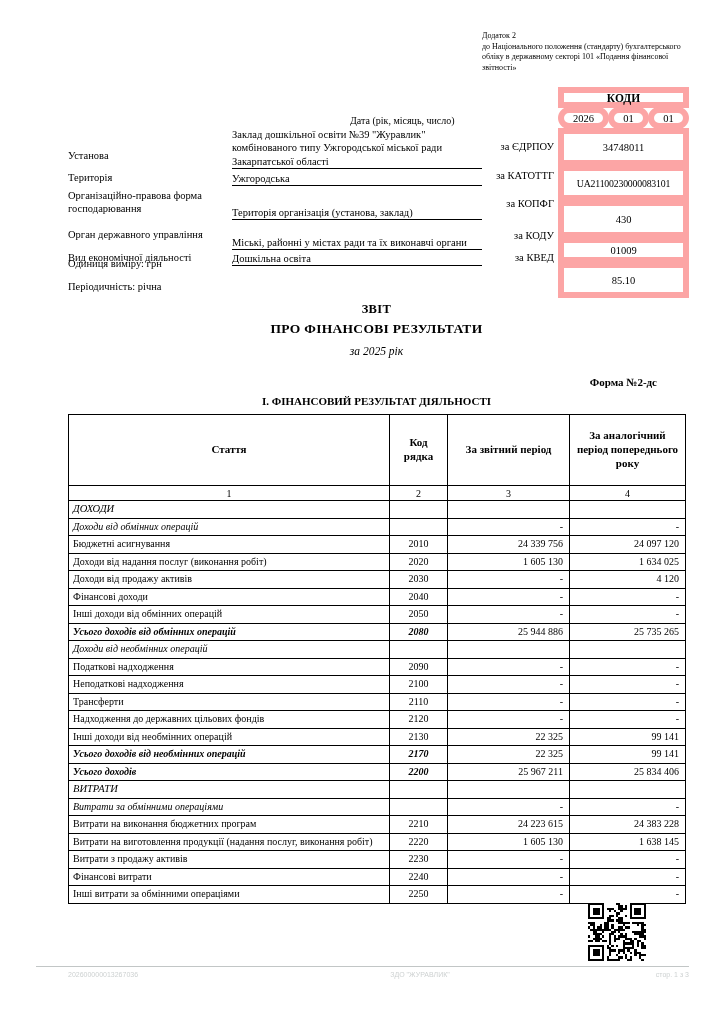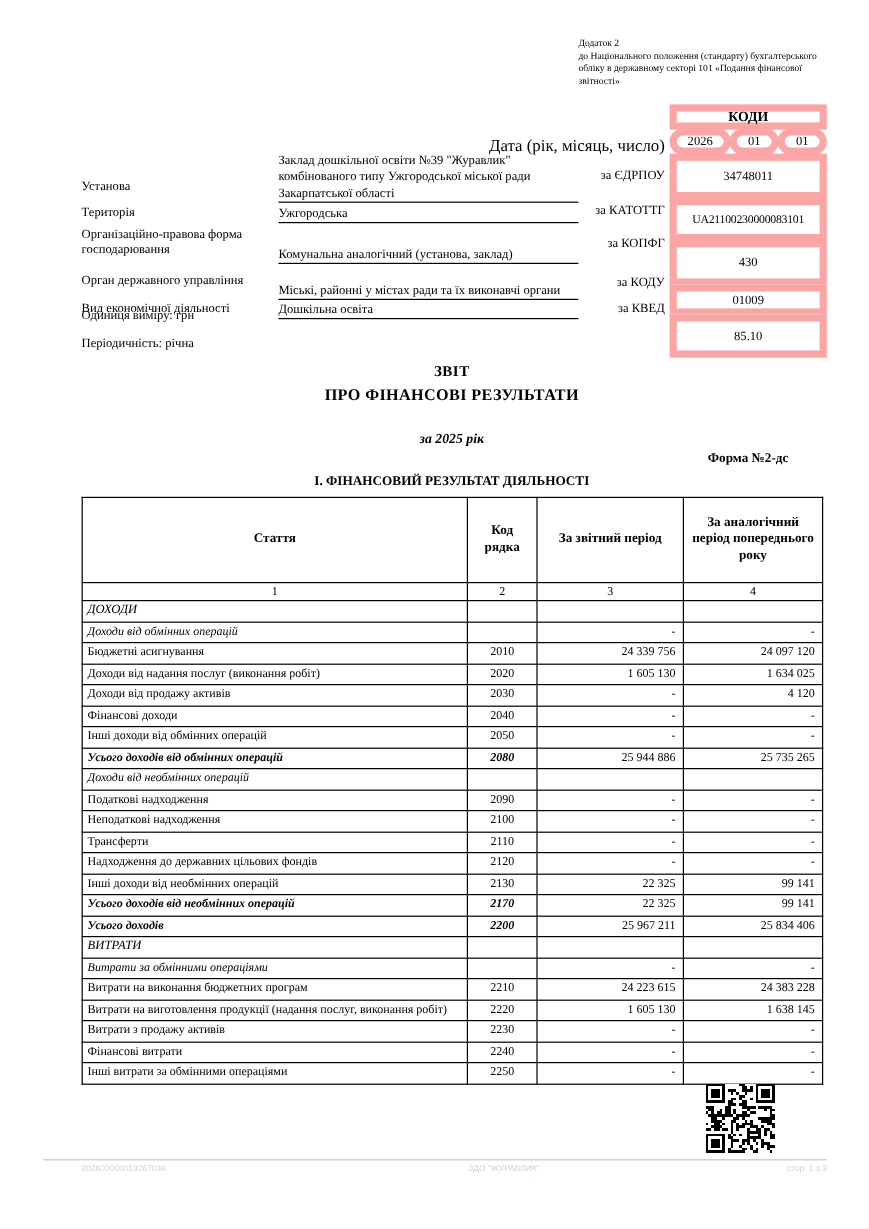--- a/index.html
+++ b/index.html
@@ -26,35 +26,35 @@
   .daterow .ccell { margin-top:-1px;border-radius:11px; }
   .daterow .ccell + .ccell { margin-left:-1px; }
   .d1 { width:51px; height:22px; }
   .d2 { width:41px; height:22px; }
   .d3 { width:41px; height:22px; }
   .code-h38 { height:38px; }
   .code-h18 { height:36px; }
   .code-h26 { height:26px; }
   .code-katottg { font-size:9.8px; letter-spacing:-0.2px; }
 
-  .date-label { left:350px; top:108px; width:204px; text-align:right; font-size:14px; padding-top:7px; }
+  .date-label { left:350px; top:108px; width:204px; text-align:left; font-size:10px; padding-top:7px; }
 
   
   .olabel { left:68px; width:162px; font-size:10.5px; line-height:1.25; }
   .ovalue { left:232px; width:250px; font-size:10.5px; line-height:1.28;
             border-bottom:1px solid #000; display:flex; align-items:flex-end; }
   .oclabel { left:460px; width:94px; text-align:right; font-size:10.5px; }
 
   .unit-line { left:68px; width:220px; font-size:10.5px; }
 
   
   .title-wrap { left:68px; width:617px; text-align:center; }
   .t1 { top:302px; font-size:12.5px; font-weight:bold; letter-spacing:0.4px; }
   .t2 { top:321px; font-size:13.5px; font-weight:bold; letter-spacing:0.3px; }
-  .t3 { top:345px; font-size:11.5px; font-weight:bold; font-style:italic;margin-top:15px; }
+  .t3 { top:345px; font-size:11.5px; font-weight:normal; font-style:italic; }
   .form-label { left:68px; top:376px; width:617px; text-align:right; padding-right:28px;
                 font-size:11px; font-weight:bold; }
   .section-title { left:68px; top:395px; width:617px; text-align:center;
                    font-size:11px; font-weight:bold; }
 
   
   .rtable-wrap { left:68px; top:414px; width:617px; }
   table.rtable { border-collapse:collapse; table-layout:fixed; width:617px; }
   .rtable th, .rtable td { border:1px solid #000; vertical-align:middle; }
   .rtable thead th { font-weight:bold; font-size:11px; text-align:center; line-height:1.25; padding:2px 4px; }
@@ -108,21 +108,21 @@
 
   <div class="abs olabel" style="top:149px;">Установа</div>
   <div class="abs ovalue" style="top:126px; min-height:43px;">Заклад дошкільної освіти №39 "Журавлик" комбінованого типу Ужгородської міської ради Закарпатської області</div>
   <div class="abs oclabel" style="top:141px;">за ЄДРПОУ</div>
 
   <div class="abs olabel" style="top:171px;">Територія</div>
   <div class="abs ovalue" style="top:169px; min-height:17px;">Ужгородська</div>
   <div class="abs oclabel" style="top:170px;">за КАТОТТГ</div>
 
   <div class="abs olabel" style="top:189px;">Організаційно-правова форма господарювання</div>
-  <div class="abs ovalue" style="top:203px; min-height:17px;">Комунальна аналогічний (установа, заклад)</div>
+  <div class="abs ovalue" style="top:203px; min-height:17px;">Територія організація (установа, заклад)</div>
   <div class="abs oclabel" style="top:198px;">за КОПФГ</div>
 
   <div class="abs olabel" style="top:228px;">Орган державного управління</div>
   <div class="abs ovalue" style="top:222px; min-height:28px;">Міські, районні у містах ради та їх виконавчі органи</div>
   <div class="abs oclabel" style="top:230px;">за КОДУ</div>
 
   <div class="abs olabel" style="top:251px;">Вид економічної діяльності</div>
   <div class="abs ovalue" style="top:250px; min-height:16px;">Дошкільна освіта</div>
   <div class="abs oclabel" style="top:252px;">за КВЕД</div>
 

